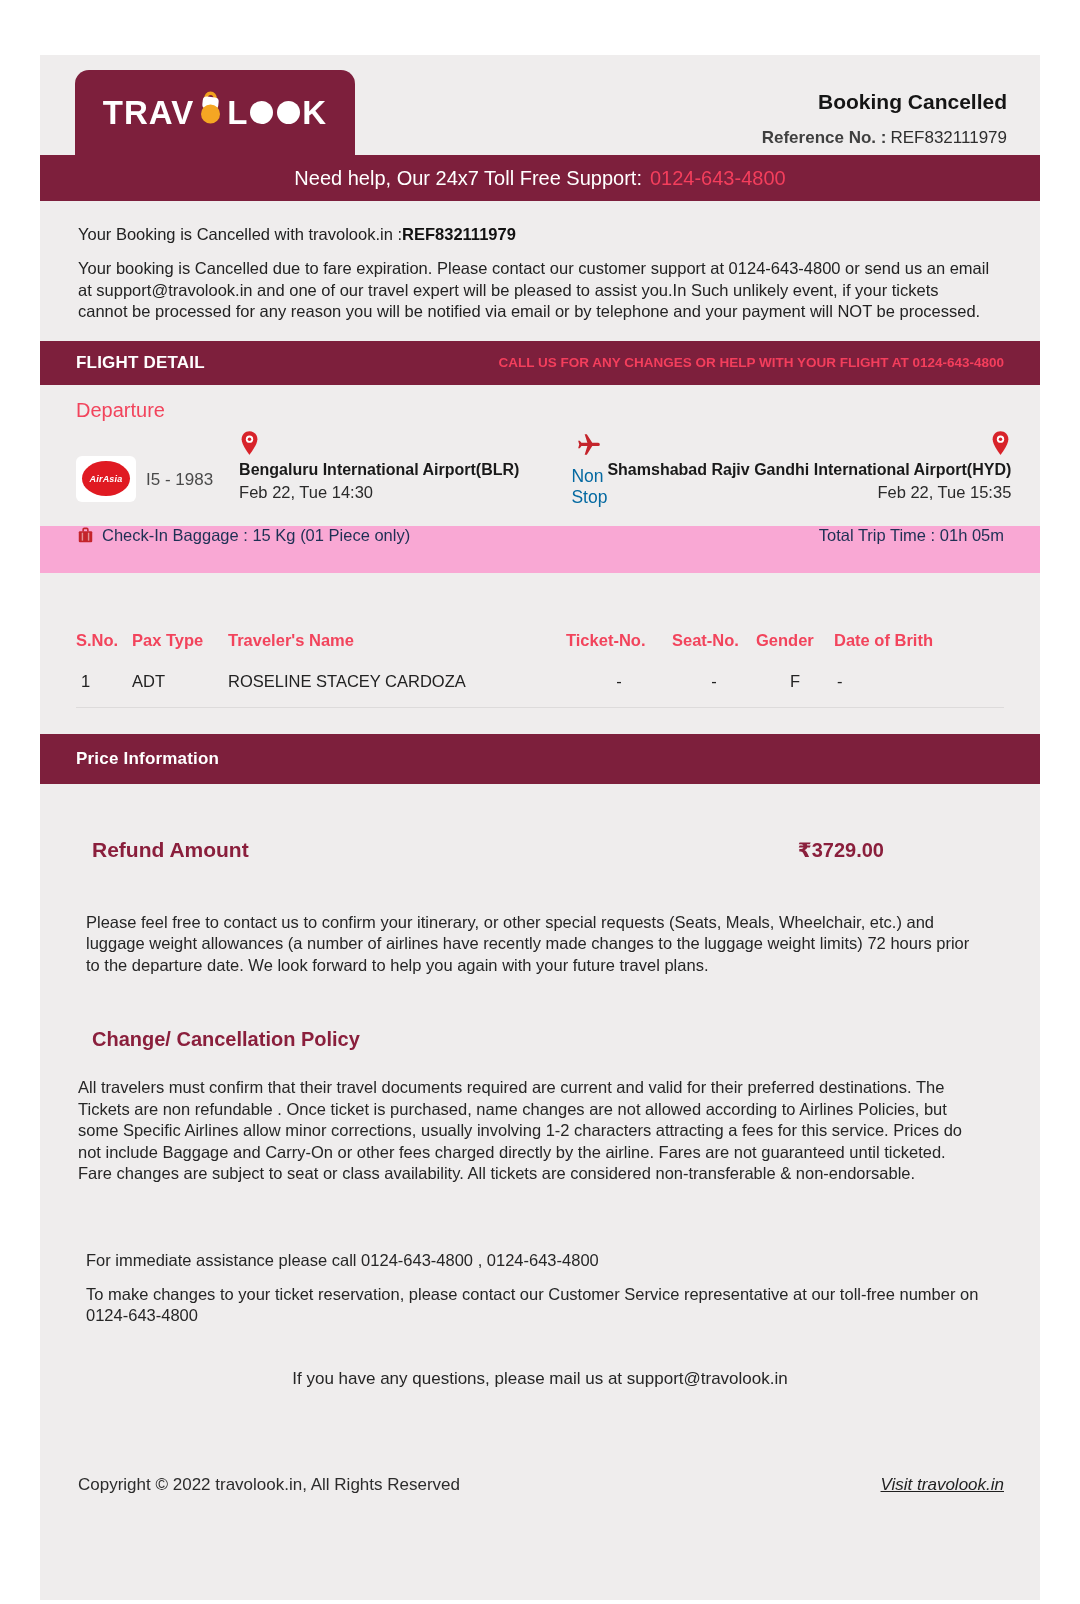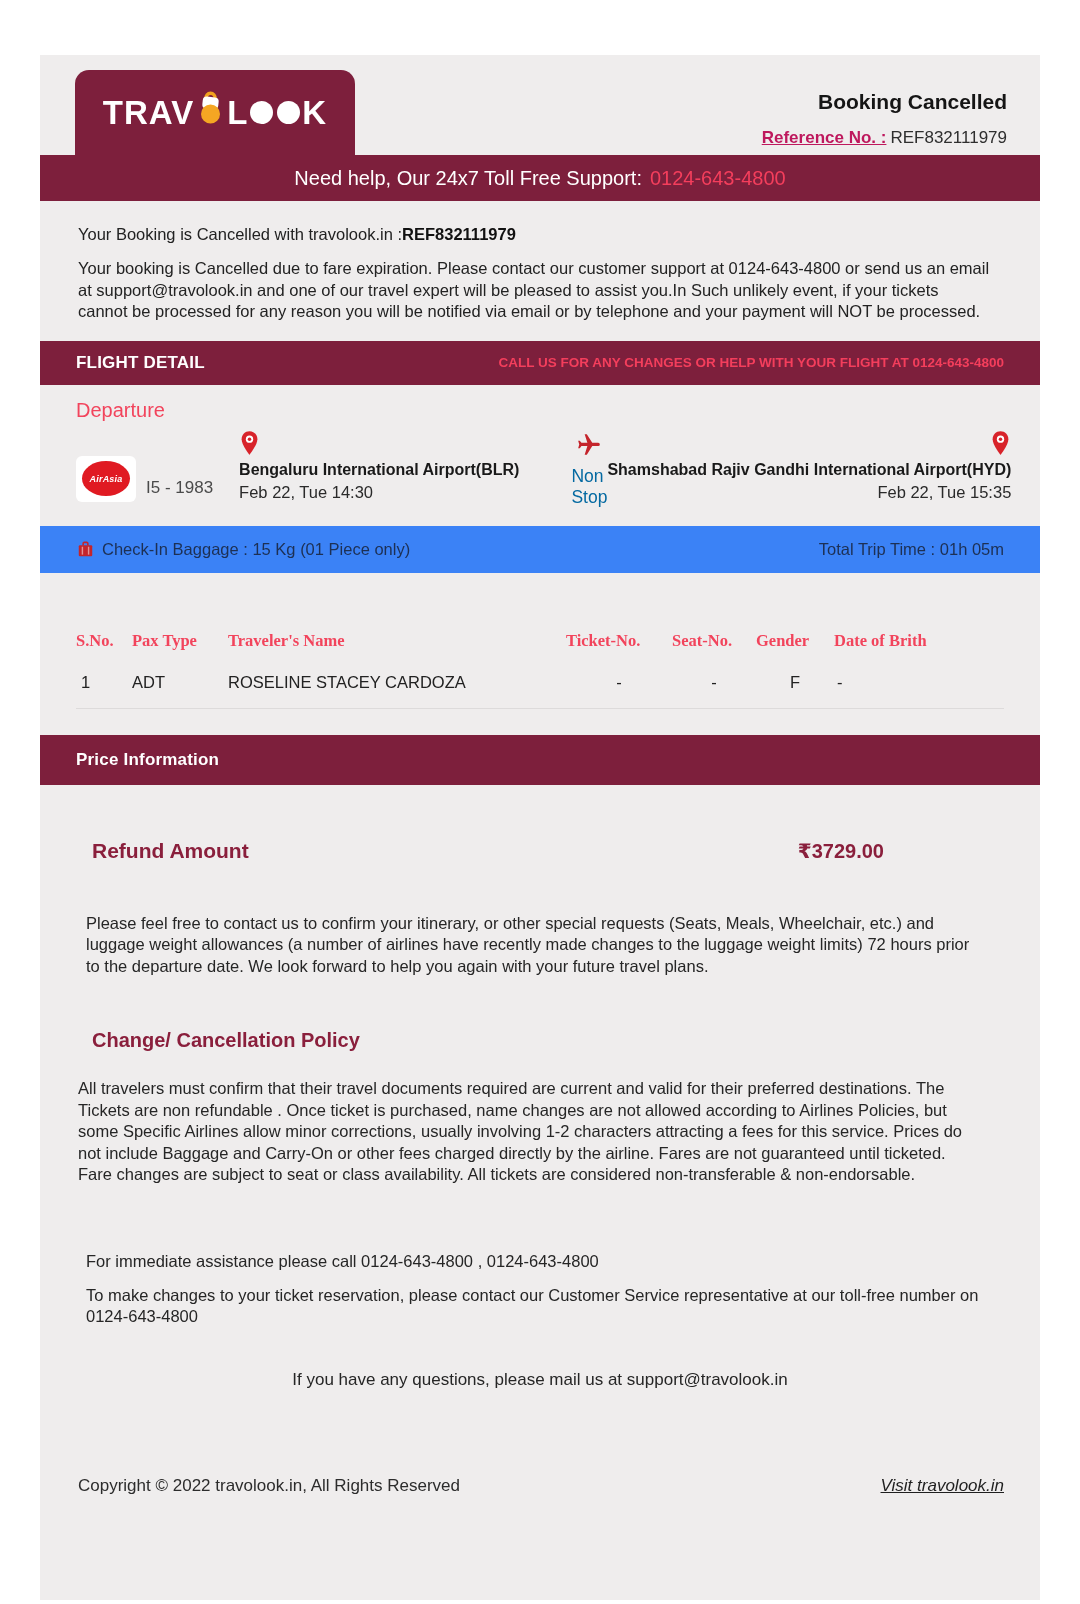--- a/index.html
+++ b/index.html
@@ -15,21 +15,21 @@
               background:#7D1F3C; border-radius:14px 14px 0 0;
               display:flex; align-items:center; justify-content:center; cursor:pointer; }
   .logo-line { display:flex; align-items:center; color:#fff; font-weight:bold;
                font-size:33px; letter-spacing:1px; line-height:1; }
   .logo-bag { display:inline-block; width:31px; height:40px; margin:-14px 1px 0 1px; }
   .logo-disc { display:inline-block; width:23px; height:23px; border-radius:50%;
                background:#fff; margin:0 2px; }
   .header-right { position:absolute; right:33px; top:35px; text-align:right; }
   .status-title { font-size:21px; font-weight:bold; color:#151515; }
   .reference { margin-top:14px; font-size:17px; color:#2e2e2e; }
-  .reference .lbl { font-weight:bold; color:#be185d; margin-right:4px;text-decoration:underline; }
+  .reference .lbl { font-weight:bold; color:#404040; margin-right:4px; }
 
   
   .support-bar { height:46px; background:#7D1F3C; color:#fff; font-size:20px;
                  display:flex; align-items:center; justify-content:center; }
   .support-bar .phone { color:#F43E5C; margin-left:8px; text-decoration:none; cursor:pointer; }
 
   .section-bar { height:44px; background:#7D1F3C; color:#fff;
                  display:flex; align-items:center; justify-content:space-between;
                  padding:0 36px; }
   .section-bar .bar-title { font-weight:bold; font-size:17px; letter-spacing:.2px; }
@@ -45,40 +45,40 @@
   
   .departure-section { padding:14px 36px 18px 36px; }
   .departure-title { color:#F2445C; font-size:20px; }
   .flight-row { margin-top:8px; display:flex; align-items:flex-start; }
   .airline { display:flex; align-items:flex-end; margin-top:26px; }
   .airline-logo { width:60px; height:46px; background:#fff; border-radius:6px;
                   display:flex; align-items:center; justify-content:center; }
   .airline-ellipse { width:48px; height:35px; background:#E01A22; border-radius:50%;
                      display:flex; align-items:center; justify-content:center; }
   .airline-name { color:#fff; font-size:9px; font-weight:bold; font-style:italic; letter-spacing:.2px; }
-  .flight-code { font-size:17px; color:#4a4a4a; margin:0 0 4px 10px; white-space:nowrap; }
+  .flight-code { font-size:17px; color:#4a4a4a; margin:0 0 12px 10px; white-space:nowrap; }
   .leg { display:flex; flex-direction:column; }
   .leg-dep { margin-left:26px; width:330px; }
   .leg-arr { margin-left:auto; text-align:right; align-items:flex-end; }
   .pin-icon { width:21px; height:27px; display:block; margin-bottom:4px; }
   .airport { font-size:16px; font-weight:bold; color:#191919; white-space:nowrap; }
   .leg-date { font-size:16.5px; color:#2a2a2a; margin-top:4px; }
   .stops { width:120px; margin:2px 0 0 52px; display:flex; flex-direction:column; align-items:center; }
   .plane-icon { width:26px; height:26px; transform:rotate(90deg); display:block; }
   .stops-label { margin-top:8px; font-size:17.5px; color:#0369a1; }
 
-  .baggage-strip { height:47px; background:#3b82f6; display:flex; align-items:center;
+  .baggage-strip { height:47px; background:#f9a8d4; display:flex; align-items:flex-start;
                    justify-content:space-between; padding:0 36px; color:#1D3054; font-size:16.5px;gap:45px; }
   .baggage-left { display:flex; align-items:center; }
   .baggage-icon { width:19px; height:19px; margin-right:7px; display:block; }
 
   
   .travelers-table-wrap { padding:58px 36px 26px 36px; }
   table.trav { width:100%; border-collapse:collapse; }
-  table.trav th { text-align:left; color:#F2445C; font-size:16.5px; font-weight:bold; padding:0 0 4px 0;font-family:Liberation Serif, serif; }
+  table.trav th { text-align:left; color:#F2445C; font-size:16.5px; font-weight:bold; padding:0 0 4px 0; }
   table.trav td { font-size:16.5px; color:#222; padding:18px 0 16px 0; border-bottom:1px solid #DDDBDB; }
   .c-center { text-align:center; }
   td.dim { color:#c2c2c2; text-align:center; }
 
   
   .price-bar { height:50px; }
   .refund-row { margin-top:54px; display:flex; align-items:center; justify-content:space-between;
                 padding:0 156px 0 52px; }
   .refund-label { color:#8A1F3C; font-size:21px; font-weight:bold; }
   .refund-amount { color:#8A1F3C; font-size:20px; font-weight:bold; }

